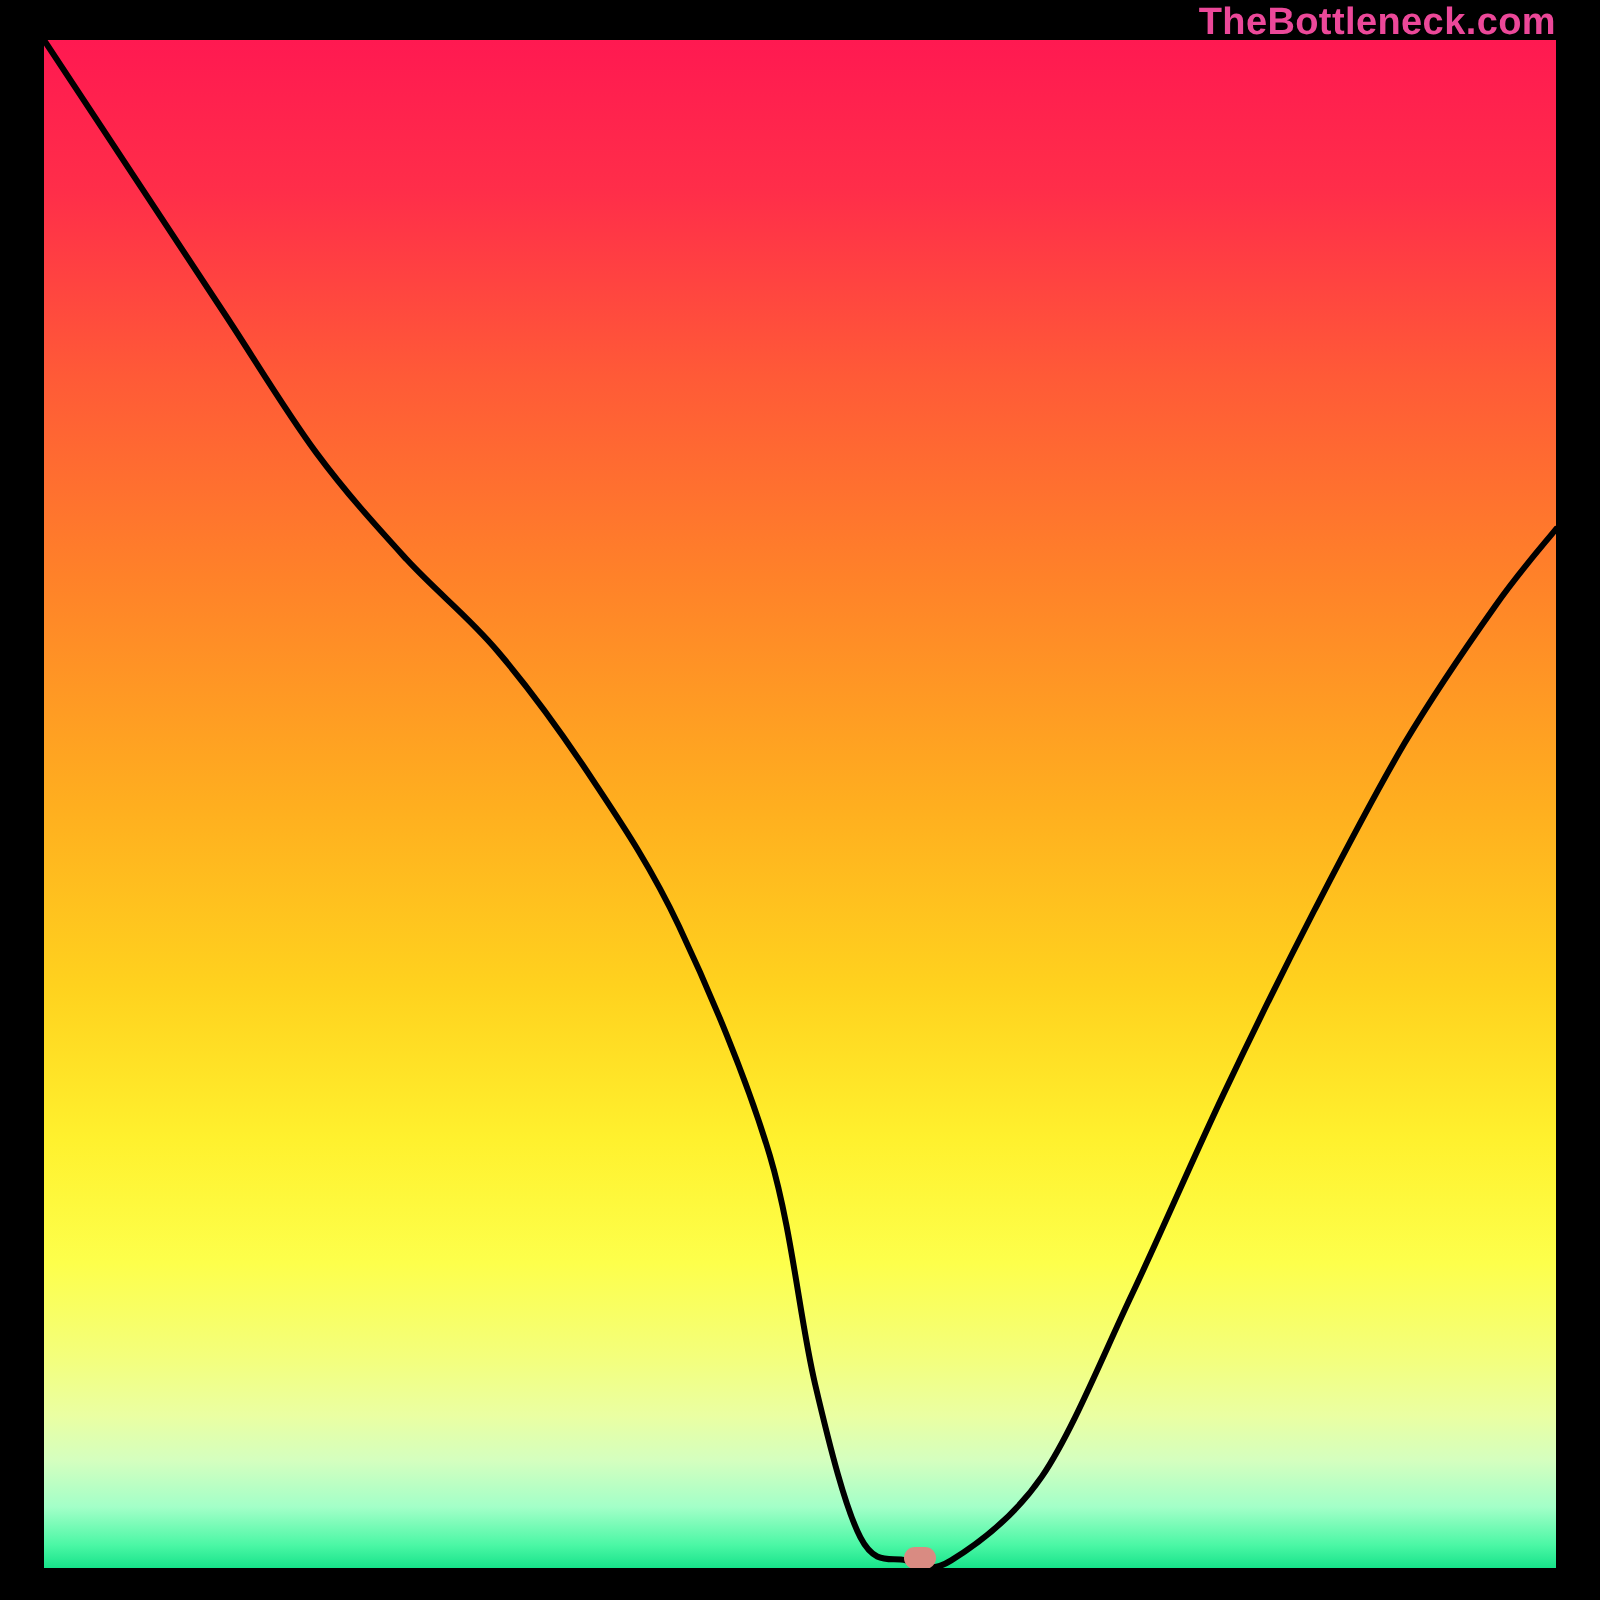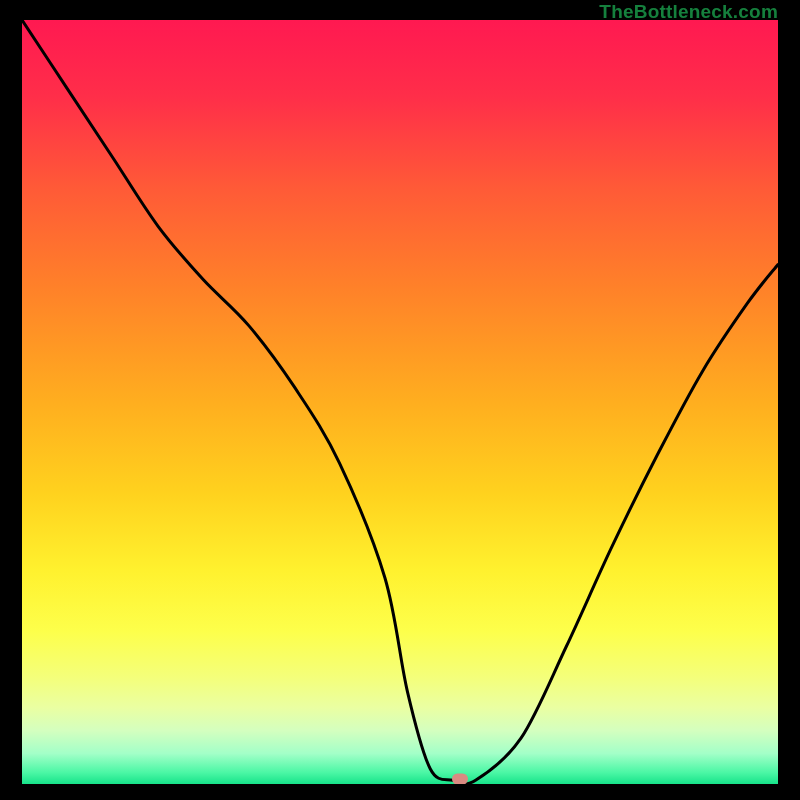--- a/index.html
+++ b/index.html
@@ -29,21 +29,21 @@
     overflow: hidden;
   }
   .gradient {
     position: absolute;
     inset: 0;
   }
   .watermark {
     position: absolute;
     top: 1px;
     right: 22px;
-    color: #15803d;
+    color: #ec4899;
     font-size: 19px;
     font-weight: 600;
     letter-spacing: 0.2px;
     font-family: Arial, Helvetica, sans-serif;
   }
   svg.curve {
     position: absolute;
     inset: 0;
   }
   .marker {

